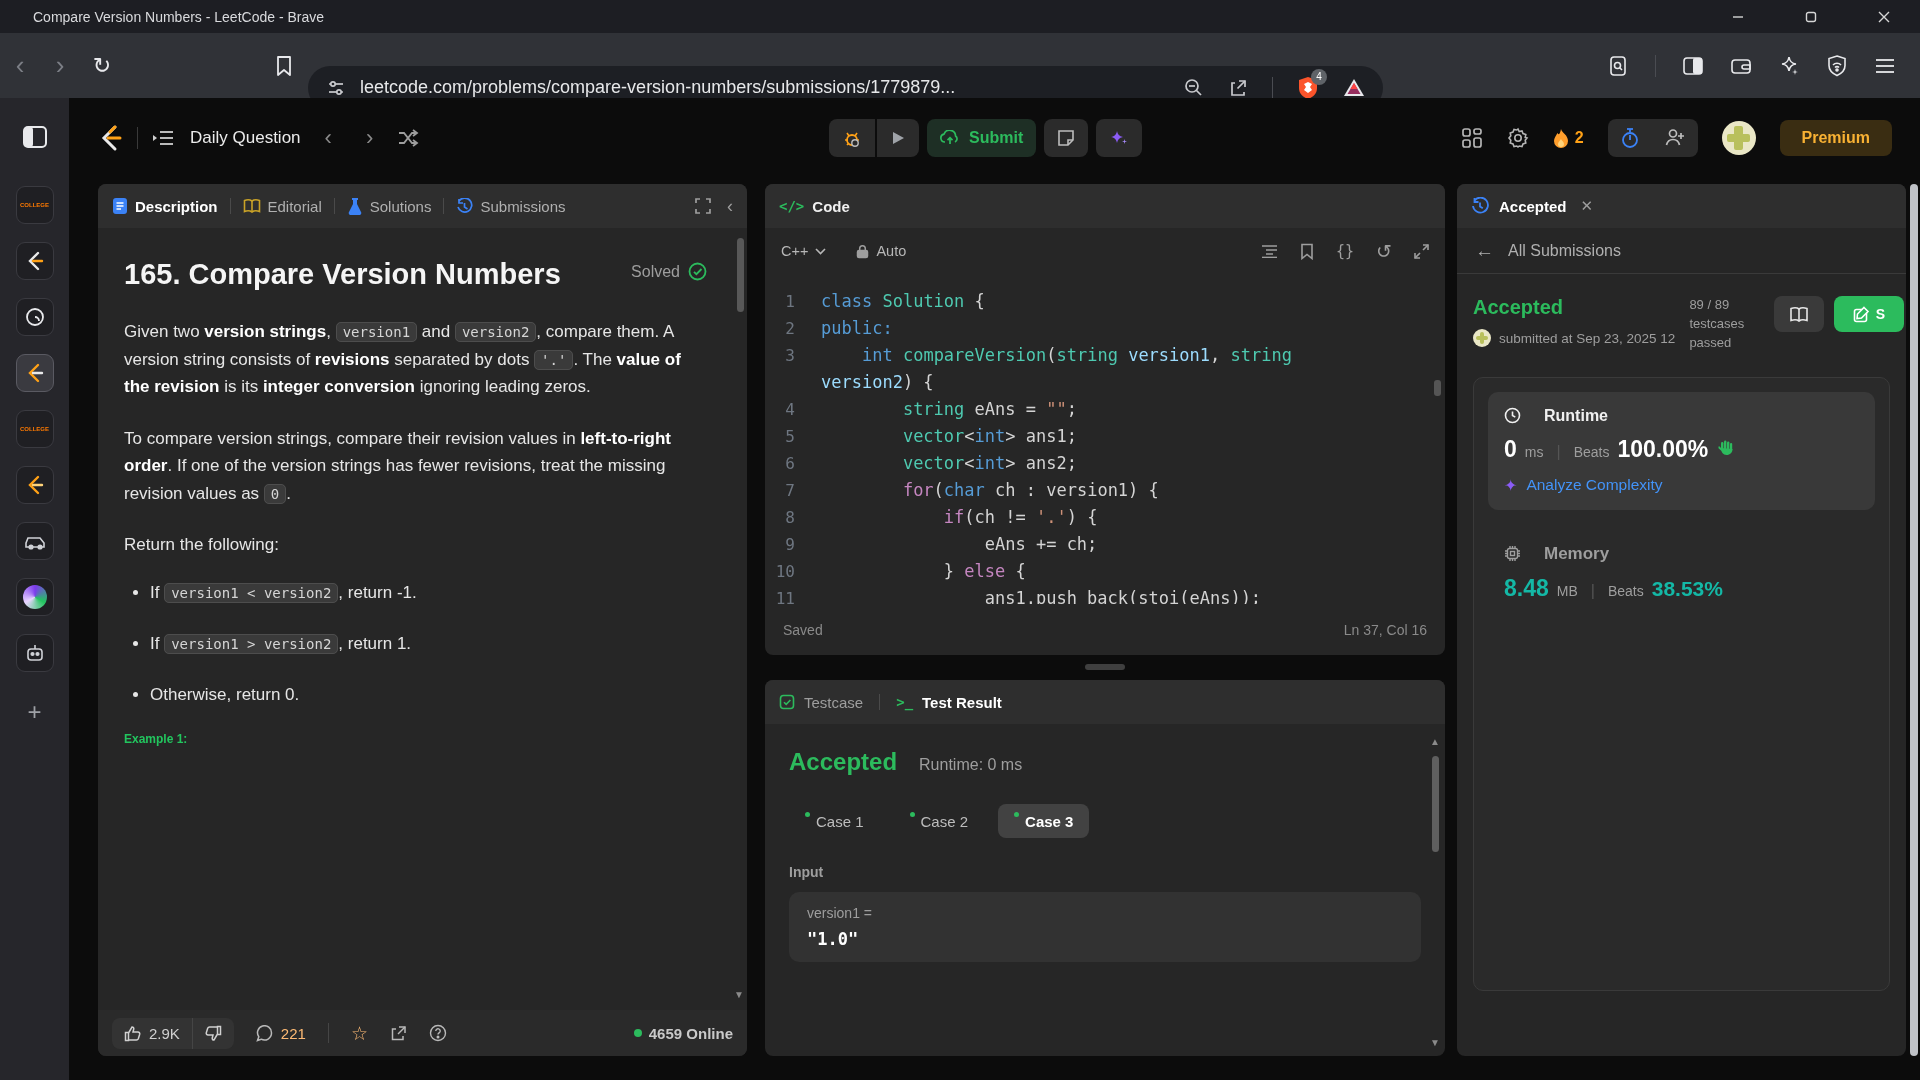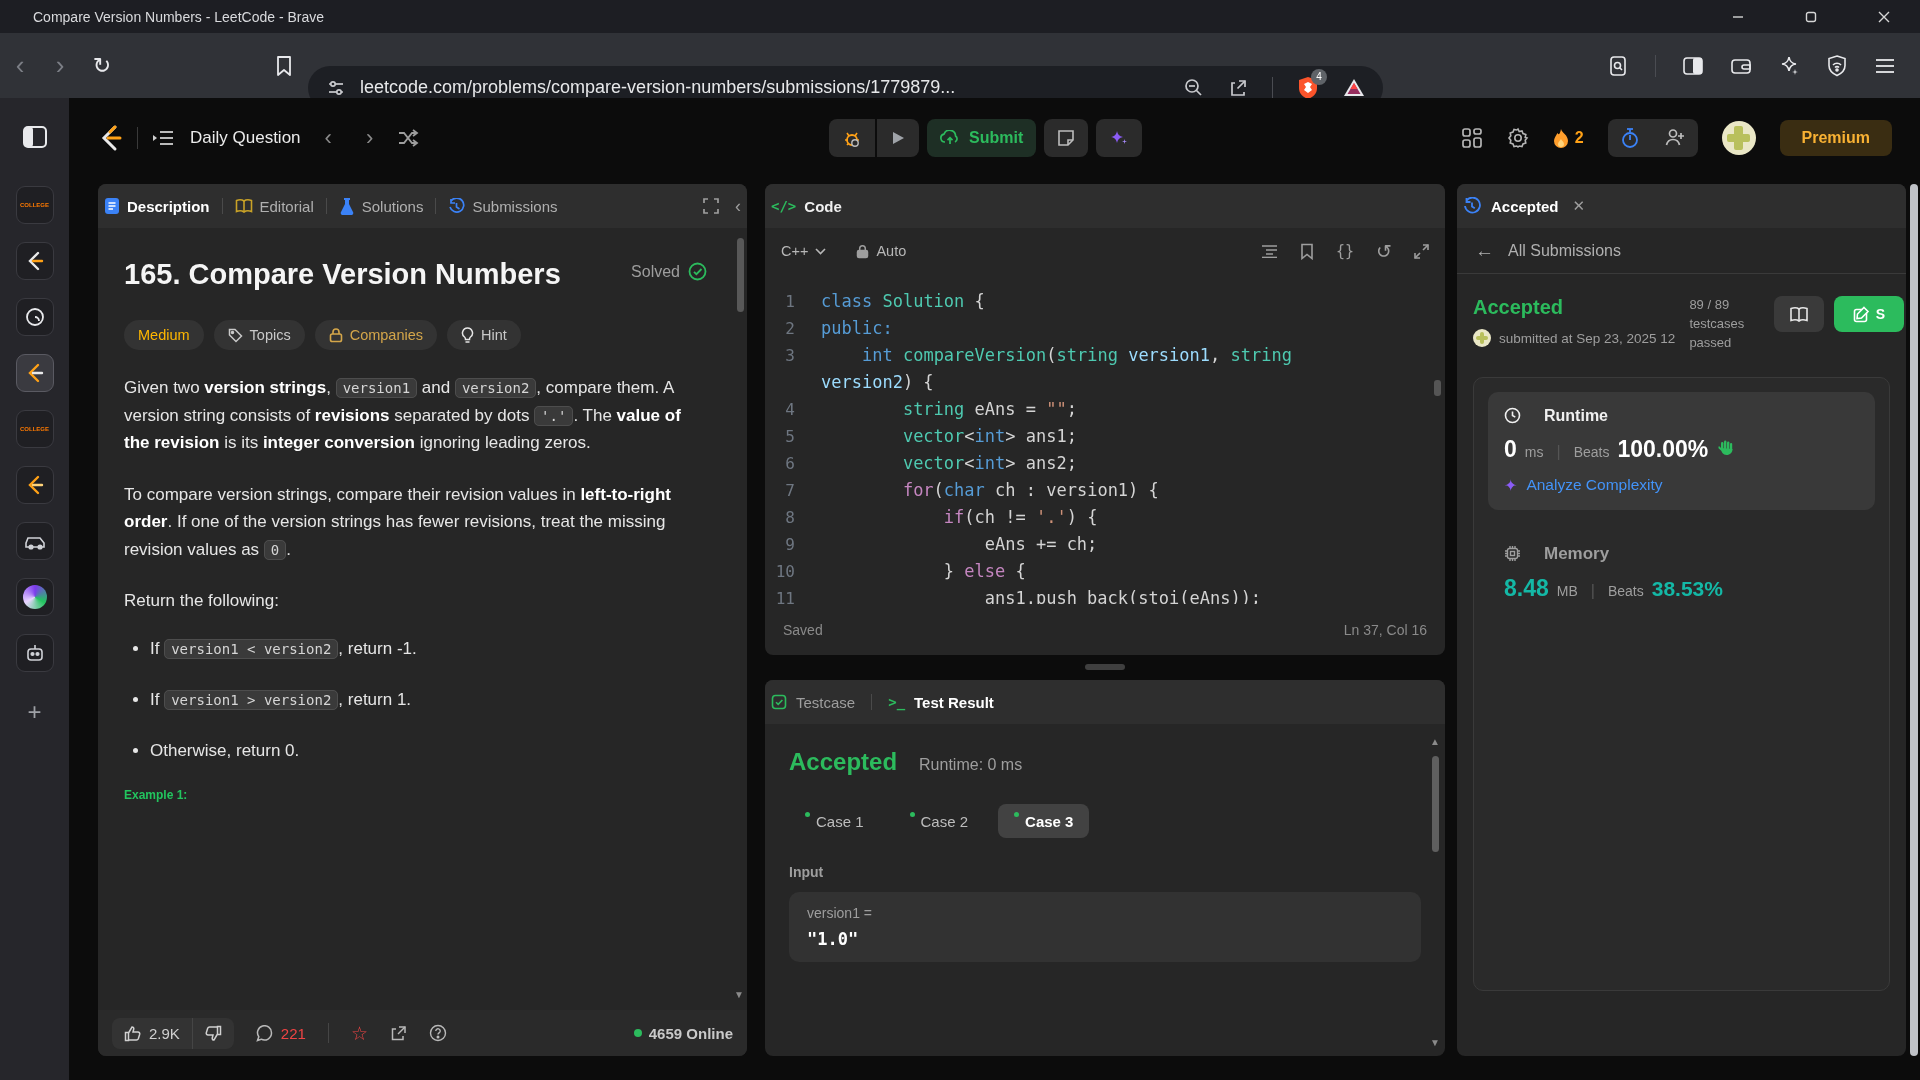--- a/index.html
+++ b/index.html
@@ -53,21 +53,21 @@
   .timer-person { display:flex; background:#2b2b2b; border-radius:8px; }
   .timer-person > div { padding:8px 12px; }
   .avatar { border-radius:50%; background:#eae7c6; position:relative; overflow:hidden; }
   .avatar::before, .avatar::after { content:""; position:absolute; background:#b9c05c; }
   .avatar::before { left:38%; top:15%; width:24%; height:70%; border-radius:2px; }
   .avatar::after { top:38%; left:15%; width:70%; height:24%; border-radius:2px; }
   .premium-btn { background:#3a2d12; color:#f8b133; font-size:16px; font-weight:600; border-radius:8px; padding:9px 22px; }
 
   
   .panel { position:absolute; background:#262626; border-radius:8px; overflow:hidden; }
-  .panel-header { height:44px; background:#2e2e2e; display:flex; align-items:center; padding:0 6px; }
+  .panel-header { height:44px; background:#2e2e2e; display:flex; align-items:center; padding:0 14px; }
 
   
   .desc-panel { left:98px; top:86px; width:649px; height:872px; }
   .desc-tabs { gap:10px; }
   .dtab { display:flex; align-items:center; gap:7px; font-size:15px; color:#b0b0b0; }
   .dtab.active { color:#fff; font-weight:600; }
   .dtab-sep { width:1px; height:16px; background:#4a4a4a; margin:0 2px; }
   .dtab.clip { max-width:118px; overflow:hidden; white-space:nowrap;justify-content:flex-end; }
   .desc-head-right { margin-left:auto; display:flex; align-items:center; gap:16px; color:#9e9e9e; }
   .desc-body { padding:26px 40px 0 26px; height:782px; overflow:hidden; position:relative; }
@@ -81,21 +81,21 @@
   .para { margin-top:24px; font-size:17px; line-height:1.62; color:#e6e6e6; }
   .para .bold { font-weight:bold; color:#fff; }
   .chip { font-family:"DejaVu Sans Mono", monospace; font-size:14px; background:#3a3a3a; border:1px solid #4d4d4d; border-radius:5px; padding:1px 6px; color:#d6d6d6; white-space:nowrap; }
   .bullets { margin-top:20px; padding-left:26px; }
   .bullets li { font-size:17px; line-height:1.6; color:#e6e6e6; margin-bottom:24px; }
   .example-label { margin-top:20px; font-size:12px; font-weight:bold; color:#22c55e; }
   .desc-footer { position:absolute; bottom:0; left:0; right:0; height:46px; display:flex; align-items:center; padding:0 14px; gap:22px; background:#2a2a2a; }
   .vote-pill { display:flex; align-items:center; background:#333; border-radius:8px; overflow:hidden; }
   .vote-pill > div { padding:7px 12px; display:flex; align-items:center; gap:8px; font-size:15px; color:#d0d0d0; }
   .vote-pill .down { border-left:1px solid #454545; }
-  .foot-item { display:flex; align-items:center; gap:8px; color:#ef4444; font-size:15px; }
+  .foot-item { display:flex; align-items:center; gap:8px; color:#fdba74; font-size:15px; }
   .foot-div { width:1px; height:20px; background:#454545; }
   .online { margin-left:auto; display:flex; align-items:center; gap:7px; color:#c9c9c9; font-size:15px; font-weight:600; }
   .green-dot { width:8px; height:8px; border-radius:50%; background:#2cbb5d; }
   .desc-scroll { position:absolute; right:3px; top:54px; width:7px; height:74px; background:#585858; border-radius:4px; }
   .desc-scroll-arrow { position:absolute; right:3px; bottom:56px; color:#8a8a8a; font-size:10px; }
 
   
   .code-panel { left:765px; top:86px; width:680px; height:471px; }
   .code-title { display:flex; align-items:center; gap:8px; font-size:15px; font-weight:600; color:#f0f0f0; }
   .code-tag { color:#2cbb5d; font-family:"DejaVu Sans Mono", monospace; font-weight:bold; font-size:14px; }
@@ -514,44 +514,20 @@
       <div class="title-row">
         <div class="prob-title">165. Compare Version Numbers</div>
         <div class="solved">
           <span>Solved</span>
           <svg width="19" height="19" viewBox="0 0 19 19" fill="none" stroke="#2cbb5d" stroke-width="1.8">
               <circle cx="9.5" cy="9.5" r="8"></circle>
               <path d="M6 9.8l2.4 2.4L13.5 7"></path>
             </svg>
         </div>
       </div>
-      <div class="pill-row">
-        <div class="pill medium">Medium</div>
-        <div class="pill">
-          <svg width="15" height="15" viewBox="0 0 15 15" fill="none" stroke="#c9c9c9" stroke-width="1.5">
-              <path d="M1.5 7V1.5H7L13.5 8 8 13.5z"></path>
-              <circle cx="4.5" cy="4.5" r="1" fill="#c9c9c9"></circle>
-            </svg>
-          <span>Topics</span>
-        </div>
-        <div class="pill companies">
-          <svg width="14" height="16" viewBox="0 0 14 16" fill="none" stroke="#d4a64a" stroke-width="1.6">
-              <rect x="1.5" y="7" width="11" height="7.5" rx="1.8"></rect>
-              <path d="M4 7V5a3 3 0 016 0v2"></path>
-            </svg>
-          <span>Companies</span>
-        </div>
-        <div class="pill">
-          <svg width="13" height="17" viewBox="0 0 13 17" fill="none" stroke="#e6e6e6" stroke-width="1.5">
-              <path d="M6.5 1a5 5 0 013 9c-.8.6-1 1.4-1 2.5h-4c0-1.1-.2-1.9-1-2.5a5 5 0 013-9z"></path>
-              <line x1="4.5" y1="15" x2="8.5" y2="15"></line>
-            </svg>
-          <span>Hint</span>
-        </div>
-      </div>
       <div id="paragraphs">
           <div class="para"><span>Given two </span><span class="bold">version strings</span><span>, </span><span class="chip">version1</span><span> and </span><span class="chip">version2</span><span>, compare them. A version string consists of </span><span class="bold">revisions</span><span> separated by dots </span><span class="chip">'.'</span><span>. The </span><span class="bold">value of the revision</span><span> is its </span><span class="bold">integer conversion</span><span> ignoring leading zeros.</span></div>
           <div class="para"><span>To compare version strings, compare their revision values in </span><span class="bold">left-to-right order</span><span>. If one of the version strings has fewer revisions, treat the missing revision values as </span><span class="chip">0</span><span>.</span></div>
           <div class="para"><span>Return the following:</span></div>
         </div>
       <ul class="bullets" id="bullets">
           <li><span>If </span><span class="chip">version1 &lt; version2</span><span>, return -1.</span></li>
           <li><span>If </span><span class="chip">version1 &gt; version2</span><span>, return 1.</span></li>
           <li><span>Otherwise, return 0.</span></li>
         </ul>

